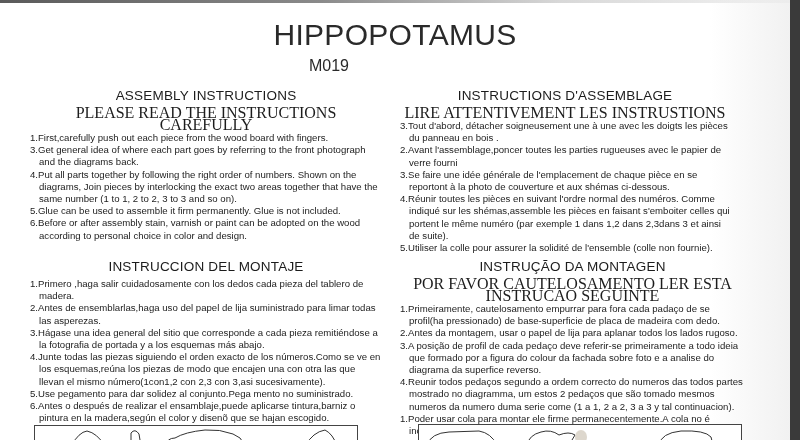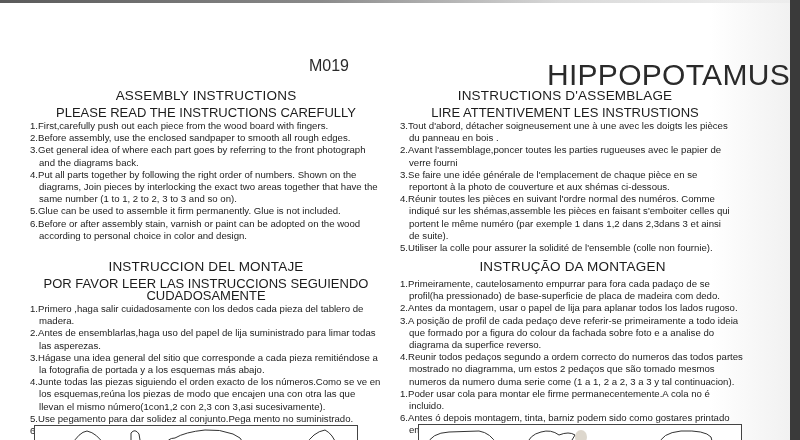--- a/index.html
+++ b/index.html
@@ -16,35 +16,35 @@
     .right-edge {
       position: absolute; right: 0; top: 0; width: 10px; height: 440px;
       background: #3a3a3a;
     }
     .right-shade {
       position: absolute; right: 10px; top: 0; width: 80px; height: 440px;
       background: linear-gradient(90deg, rgba(240,240,240,0) 0%, rgba(232,232,232,0.6) 100%);
     }
     .title {
       position: absolute; left: 0; width: 790px; top: 18px;
-      text-align: right; font-size: 30px; letter-spacing: 0.3px; color: #2a2a2a; margin-top: 40px;
+      text-align: center; font-size: 30px; letter-spacing: 0.3px; color: #2a2a2a;
     }
     .model {
       position: absolute; left: 0; width: 658px; top: 57px;
       text-align: center; font-size: 16px; color: #2a2a2a;
     }
     .section {
       position: absolute; font-size: 9.6px; line-height: 12.2px;
     }
     .section .heading {
       text-align: center; font-size: 13.5px; line-height: 15px; margin: 4px;
       letter-spacing: 0.2px;
     }
     .section .subheading {
-      text-align: center; font-size: 13px; line-height: 12px; margin: 0 0 1px 0;
+      text-align: center; font-size: 16px; line-height: 12px; margin: 0 0 1px 0; font-family: Liberation Serif, serif;
     }
     .section ol { list-style: none; margin: 0; padding: 0; }
     .section li { padding-left: 9px; text-indent: -9px; }
     .diagram-box {
       position: absolute; border: 1px solid #444; border-bottom: none;
       height: 20px; background: #fff; overflow: hidden;
     }
     .diagram-box svg { position: absolute; left: 0; top: 0; }
   </style>
 </head>
@@ -55,31 +55,29 @@
 <div class="right-edge"></div>
 
 <div class="title">HIPPOPOTAMUS</div>
 <div class="model">M019</div>
 
 <div class="section" style="left:30px; top:84px; width:352px;">
   <div class="heading">ASSEMBLY INSTRUCTIONS</div>
   <div class="subheading">PLEASE READ THE INSTRUCTIONS CAREFULLY</div>
   <ol>
     <li>1.First,carefully  push out each piece from the wood board with fingers.</li>
-    <li>2.Before assembly, use the enclosed sandpaper to smooth all rough edges.</li>
     <li>3.Get general idea of where each part goes by referring to the front photograph and the diagrams back.</li>
     <li>4.Put all parts together by following the right order of numbers. Shown on the diagrams, Join pieces by interlocking the exact two areas together that have the same number (1 to 1, 2 to 2, 3 to 3 and so on).</li>
     <li>5.Glue can be used to assemble it firm permanently. Glue is not included.</li>
     <li>6.Before or after assembly stain, varnish or paint can be adopted on the wood according to personal choice in color and design.</li>
   </ol>
 </div>
 
 <div class="section" style="left:30px; top:255px; width:352px;">
   <div class="heading">INSTRUCCION DEL MONTAJE</div>
-  <div class="subheading">POR FAVOR LEER LAS INSTRUCCIONS SEGUIENDO CUDADOSAMENTE</div>
   <ol>
     <li>1.Primero ,haga salir cuidadosamente con los dedos cada pieza del tablero de madera.</li>
     <li>2.Antes de ensemblarlas,haga uso del papel de lija suministrado para limar todas las asperezas.</li>
     <li>3.Hágase una idea general del sitio que corresponde a cada pieza remitiéndose a la fotografia de portada y a los esquemas más abajo.</li>
     <li>4.Junte todas las piezas siguiendo el orden exacto de los números.Como se ve en los esquemas,reúna los piezas de modo que encajen una con otra las que llevan el mismo número(1con1,2 con 2,3 con 3,asi sucesivamente).</li>
     <li>5.Use pegamento para dar solidez al conjunto.Pega mento no suministrado.</li>
     <li>6.Antes o después de realizar el ensamblaje,puede aplicarse tintura,barniz o pintura en la madera,según el color y disenõ que se hajan escogido.</li>
   </ol>
 </div>
 
@@ -90,20 +88,21 @@
     <li>3.Tout d'abord, détacher soigneusement une à une avec les doigts les pièces du panneau en bois .</li>
     <li>2.Avant l'assemblage,poncer toutes les parties rugueuses avec le papier de verre fourni</li>
     <li>3.Se faire une idée générale de l'emplacement de chaque pièce en se reportont à la photo de couverture et aux shémas ci-dessous.</li>
     <li>4.Réunir toutes les pièces en suivant l'ordre normal des numéros. Comme indiqué sur les shémas,assemble les pièces en faisant s'emboiter celles qui portent le même numéro (par exemple 1 dans 1,2 dans 2,3dans 3 et ainsi de suite).</li>
     <li>5.Utiliser la colle pour  assurer la solidité  de l'ensemble (colle non fournie).</li>
   </ol>
 </div>
 
 <div class="section" style="left:400px; top:255px; width:345px;">
   <div class="heading">INSTRUÇÃO DA MONTAGEN</div>
+  <div class="subheading">POR FAVOR CAUTELOSAMENTO LER ESTA INSTRUCAO SEGUINTE</div>
   <ol>
     <li>1.Primeiramente, cautelosamento empurrar para fora cada padaço de se profil(ha pressionado) de base-superficie de placa de madeira com dedo.</li>
     <li>2.Antes da montagem, usar o papel de lija para aplanar todos los lados rugoso.</li>
     <li>3.A posição de profil de cada pedaço deve referir-se primeiramente a todo ideia que formado por a figura do colour da fachada sobre foto e a analise do diagrama da superfice reverso.</li>
     <li>4.Reunir todos pedaços segundo a ordem correcto do numeros das todos partes mostrado no diagramma, um estos 2 pedaços que são tomado mesmos numeros da numero duma serie come (1 a 1, 2 a 2, 3 a 3 y tal continuacion).</li>
     <li>1.Poder usar cola para montar ele firme permanecentemente.A cola no é incluido.</li>
     <li>6.Antes ó depois montagem, tinta, barniz podem sido como gostares printado em madeira segundo peronagem-seleccion em color y desenho.</li>
   </ol>
 </div>
 

